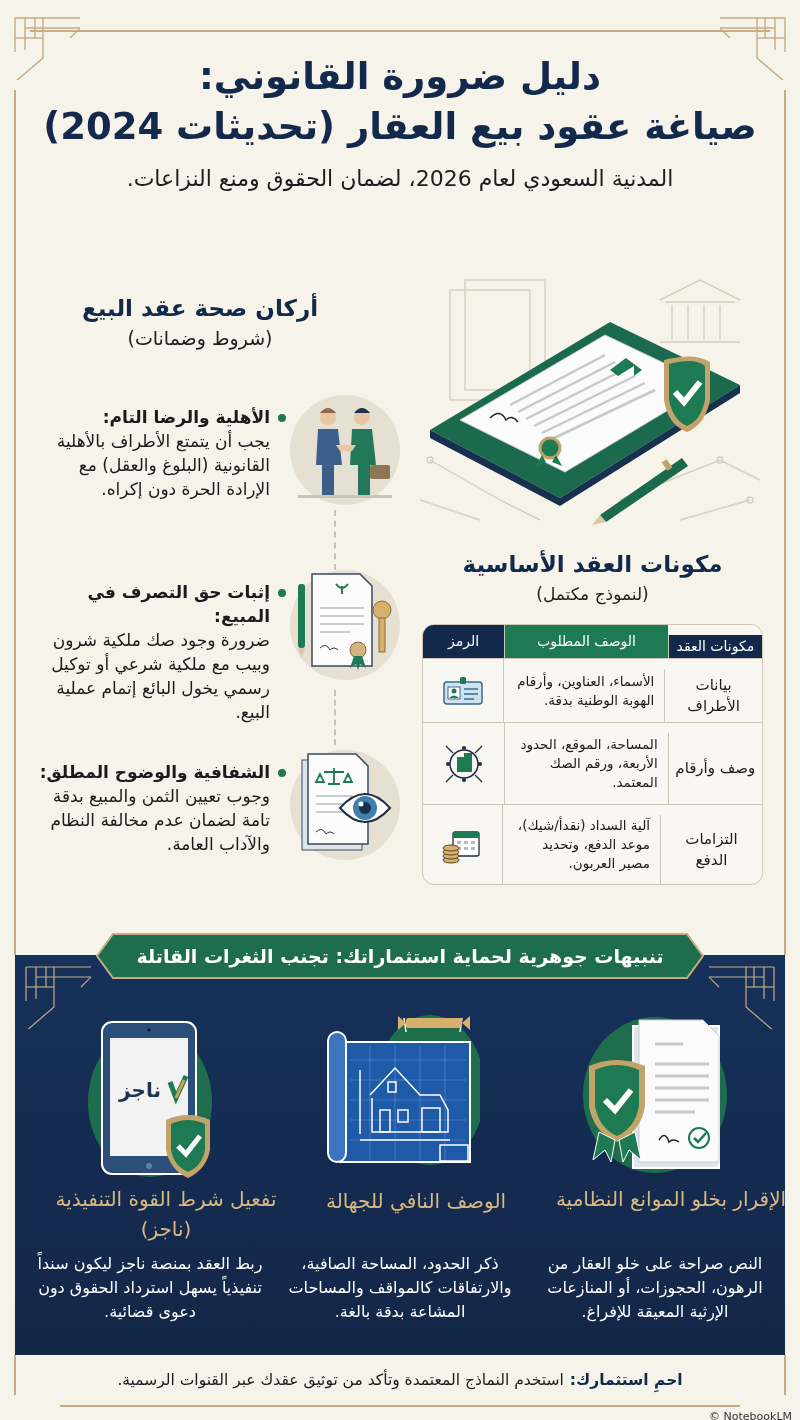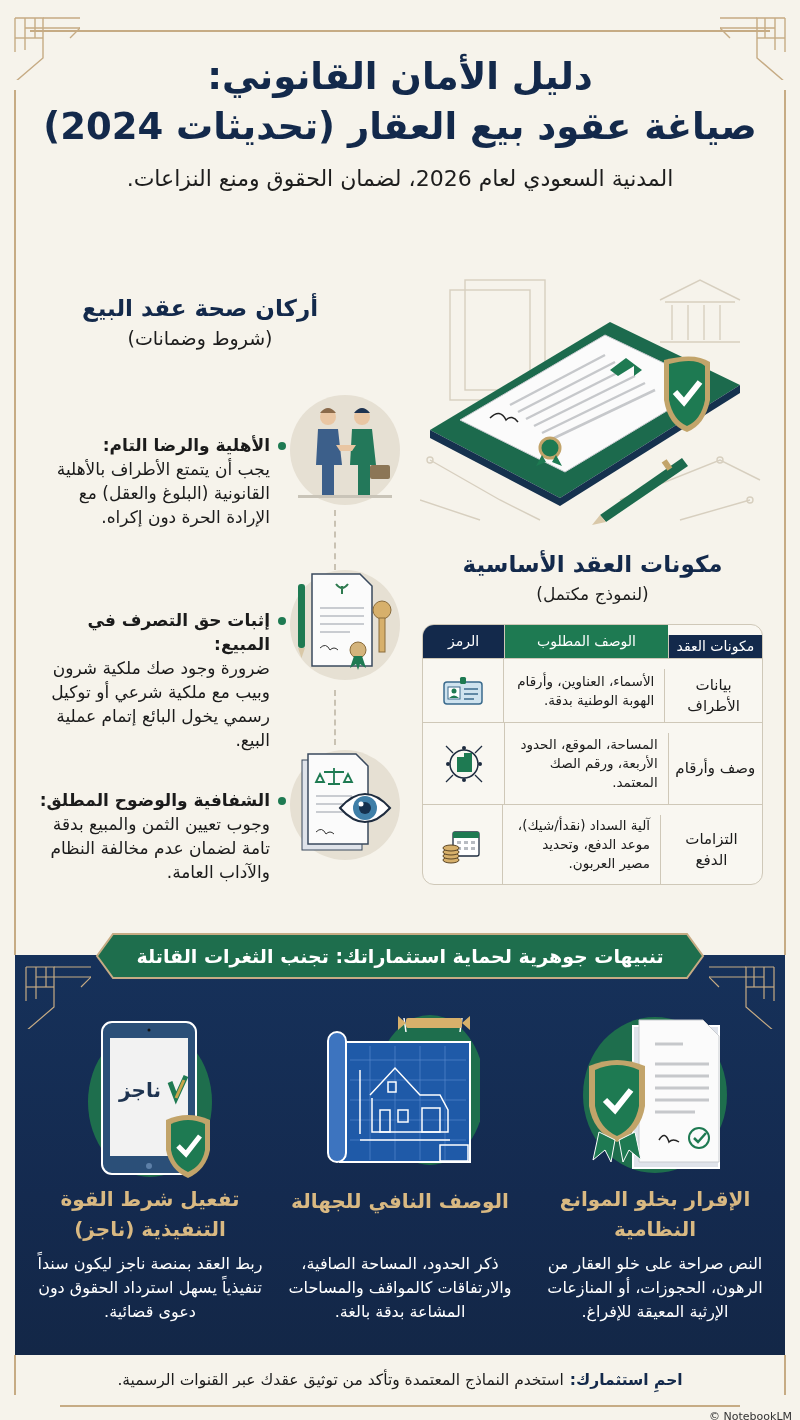--- a/index.html
+++ b/index.html
@@ -17,21 +17,21 @@
   .subtitle { position: absolute; top: 162px; left: 60px; width: 680px; text-align: center; direction: rtl;
               font-size: 22px; line-height: 34px; color: #1d1d1d; }
 
   
   .pillars-head { position: absolute; top: 292px; left: 40px; width: 320px; text-align: center; direction: rtl; }
   .pillars-head .h { font-weight: 700; font-size: 23px; color: #13294b; line-height: 32px; }
   .pillars-head .s { font-size: 19px; color: #1d1d1d; line-height: 28px; }
 
   .pillar { position: absolute; left: 20px; width: 400px; height: 140px; }
   .pillar .txt { position: absolute; right: 150px; top: 0; width: 235px; direction: rtl; text-align: right; font-size: 17px; line-height: 24px; color: #1b1b1b; }
-  .pillar .txt .ttl { font-weight: 700; display: block; position: relative; margin-top: 28px; }
+  .pillar .txt .ttl { font-weight: 700; display: block; position: relative; }
   .pillar .txt .ttl::after { content: ""; position: absolute; right: -16px; top: 9px; width: 8px; height: 8px; border-radius: 50%; background: #1e7a52; }
   .pillar .ill { position: absolute; right: 20px; top: -10px; width: 110px; height: 110px; }
   .circle-bg { position: absolute; left: 0; top: 0; width: 110px; height: 110px; border-radius: 50%; background: #e6e0d3; }
 
   .dash-v { position: absolute; left: 334px; width: 0; border-left: 2px dashed #c9c2b3; }
 
   
   .hero { position: absolute; left: 420px; top: 260px; width: 360px; height: 290px; }
 
   
@@ -51,21 +51,21 @@
   .head .c2 { background: #1e7a52; justify-content: center; text-align: center; }
   .head .c3 { background: #13294b; border-left: none; }
 
   
   .dark { position: absolute; left: 15px; top: 955px; width: 770px; height: 400px; background: linear-gradient(180deg,#16315a 0%, #142a4f 60%, #132747 100%); }
   .banner { position: absolute; left: 95px; top: 932px; width: 610px; height: 48px; }
   .banner-text { position: absolute; left: 95px; top: 932px; width: 610px; height: 48px; display: flex; align-items: center; justify-content: center; direction: rtl; color: #fff; font-weight: 700; font-size: 19px; }
 
   .alert { position: absolute; top: 1000px; width: 240px; height: 340px; }
   .alert .ill { position: absolute; left: 40px; top: 10px; width: 160px; height: 170px; }
-  .alert .ttl { position: absolute; top: 184px; left: 0; width: 240px; text-align: center; direction: rtl; font-weight: 700; font-size: 20px; line-height: 30px; color: #d9b982; }
+  .alert .ttl { position: absolute; top: 184px; left: 16px; width: 240px; text-align: center; direction: rtl; font-weight: 400; font-size: 20px; line-height: 30px; color: #d9b982; }
   .alert .body { position: absolute; left: 0; width: 240px; text-align: center; direction: rtl; font-size: 16px; line-height: 24px; color: #ffffff; }
 
   
   .tip { position: absolute; left: 40px; top: 1362px; width: 720px; height: 36px; display: flex; align-items: center; justify-content: center; direction: rtl; font-size: 15.5px; color: #1b1b1b; }
   .tip b { font-weight: 700; color: #13294b; margin-left: 6px; }
   .watermark { position: absolute; right: 8px; top: 1410px; font-size: 11px; color: #333; }
 </style>
 </head>
 <body>
 
@@ -93,21 +93,21 @@
           <path d="M25 8 V28"></path>
           <path d="M5 8 V42"></path>
           <path d="M15 8 V40"></path>
           <path d="M5 28 H33"></path>
           <path d="M33 8 H80 L60 28"></path>
       </g>
     </svg>
   </div>
 
   <div class="title">
-    <div>دليل الأمان القانوني:</div>
+    <div>دليل ضرورة القانوني:</div>
     <div>صياغة عقود بيع العقار (تحديثات 2024)</div>
   </div>
   <div class="subtitle">
     <div>المدنية السعودي لعام 2026، لضمان الحقوق ومنع النزاعات.</div>
   </div>
 
   <div class="pillars-head">
     <div class="h">أركان صحة عقد البيع</div>
     <div class="s">(شروط وضمانات)</div>
   </div>

